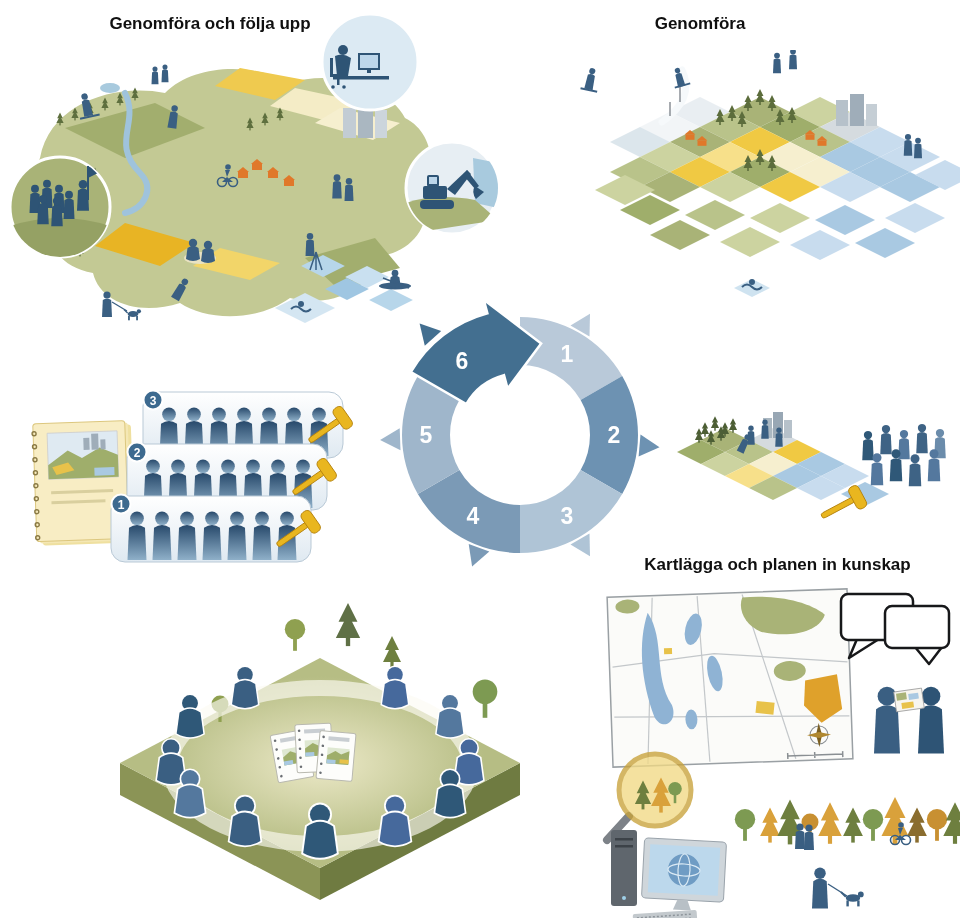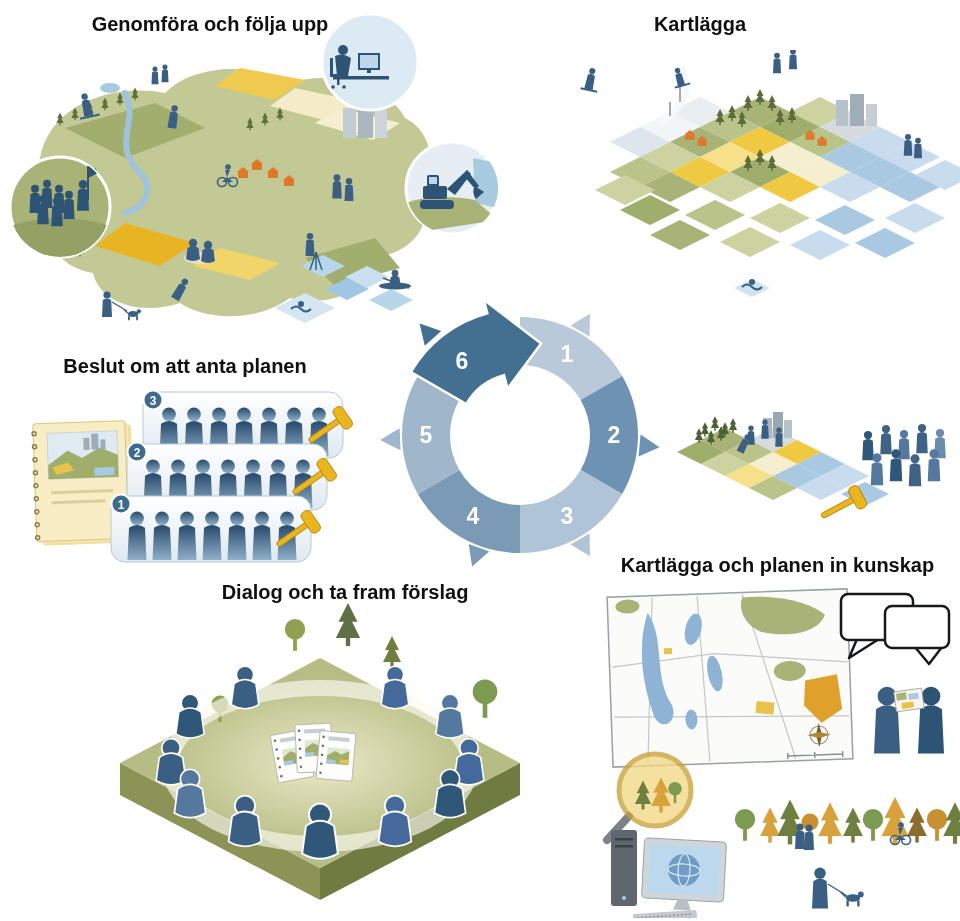--- a/index.html
+++ b/index.html
@@ -1,18 +1,18 @@
 <!DOCTYPE html>
 <html><head>
 <meta charset="utf-8">
 <style>
   html,body{margin:0;padding:0;background:#fff;}
   #canvas{position:relative;width:960px;height:921px;background:#ffffff;overflow:hidden;
           font-family:"Liberation Sans",sans-serif;}
-  .scene-title{position:absolute;font-weight:bold;font-size:20px;line-height:20px;
+  .scene-title{position:absolute;font-weight:bold;font-size:17px;line-height:20px;
                color:#101010;text-align:center;z-index:6;}
   svg.scene{position:absolute;z-index:2;}
   text.cycle-num{font-family:"Liberation Sans",sans-serif;font-weight:bold;font-size:23px;}
   text.badge-num{font-family:"Liberation Sans",sans-serif;font-weight:bold;font-size:12px;}
 </style>
 </head>
 <body>
 
 <div id="canvas">
 
@@ -67,23 +67,21 @@
       </linearGradient>
       <radialGradient id="gPlat" cx="0.5" cy="0.5" r="0.55">
         <stop offset="0" stop-color="#ece9c8"></stop>
           <stop offset="0.75" stop-color="#b6bd84"></stop>
         <stop offset="1" stop-color="#b6bd84"></stop>
       </radialGradient>
     </defs>
   </svg>
 
   <div class="scene-title" style="left:30px;top:14px;width:360px">Genomföra och följa upp</div>
-  <div class="scene-title" style="left:540px;top:14px;width:320px">Kartlägga</div>
-  <div class="scene-title" style="left:15px;top:356px;width:340px">Beslut om att anta planen</div>
-  <div class="scene-title" style="left:175px;top:582px;width:340px">Dialog och ta fram förslag</div>
+  <div class="scene-title" style="left:540px;top:14px;width:320px">Genomföra</div>
   <div class="scene-title" style="left:595px;top:555px;width:365px">Kartlägga och planen in kunskap</div>
 
   <svg class="scene" style="left:370px;top:285px" width="300" height="300" viewBox="0 0 300 300">
     <g>
       <path d="M150,32 A118,118 0 0 1 252.19,91 L210.62,115 A70,70 0 0 0 150,80 Z" fill="#b9c9d9"></path>
       <path d="M252.19,91 A118,118 0 0 1 252.19,209 L210.62,185 A70,70 0 0 0 210.62,115 Z" fill="#6d92b2"></path>
       <path d="M252.19,209 A118,118 0 0 1 150,268 L150,220 A70,70 0 0 0 210.62,185 Z" fill="#afc4d6"></path>
       <path d="M150,268 A118,118 0 0 1 47.81,209 L89.38,185 A70,70 0 0 0 150,220 Z" fill="#7b9ab6"></path>
       <path d="M47.81,209 A118,118 0 0 1 47.81,91 L89.38,115 A70,70 0 0 0 89.38,185 Z" fill="#9fb6cb"></path>
       <path stroke="#ffffff" stroke-width="2.5" d="M40.88,87 A126,126 0 0 1 117.39,28.29 L113.77,14.77 L171.15,58.41 L137.58,103.64 L133.96,90.11 A62,62 0 0 0 96.31,119 Z" fill="#436f90"></path>

